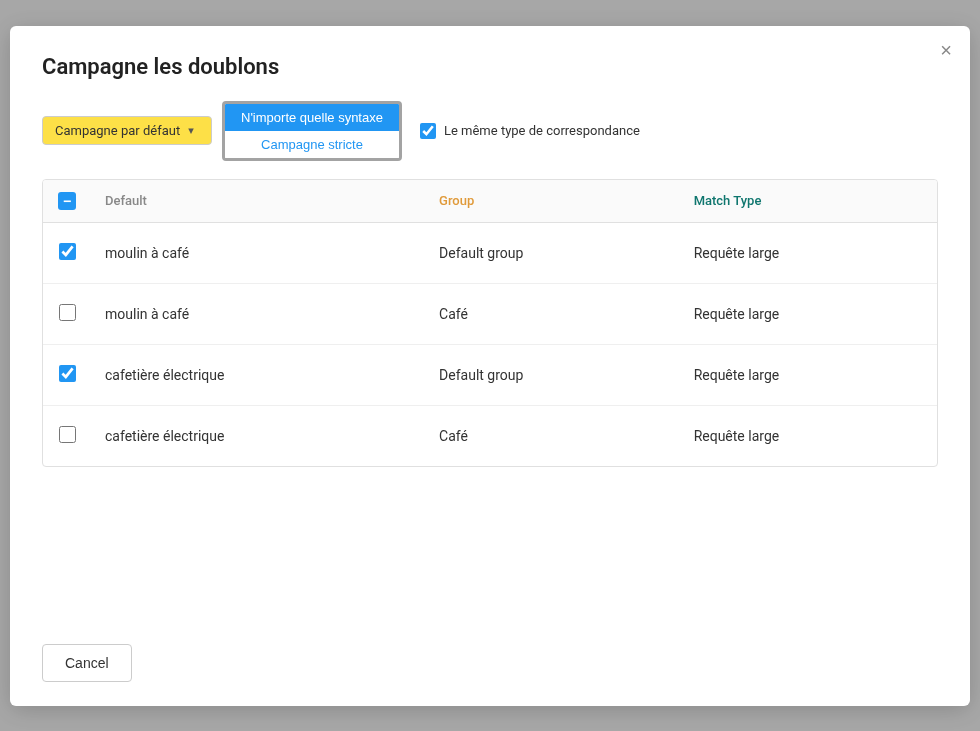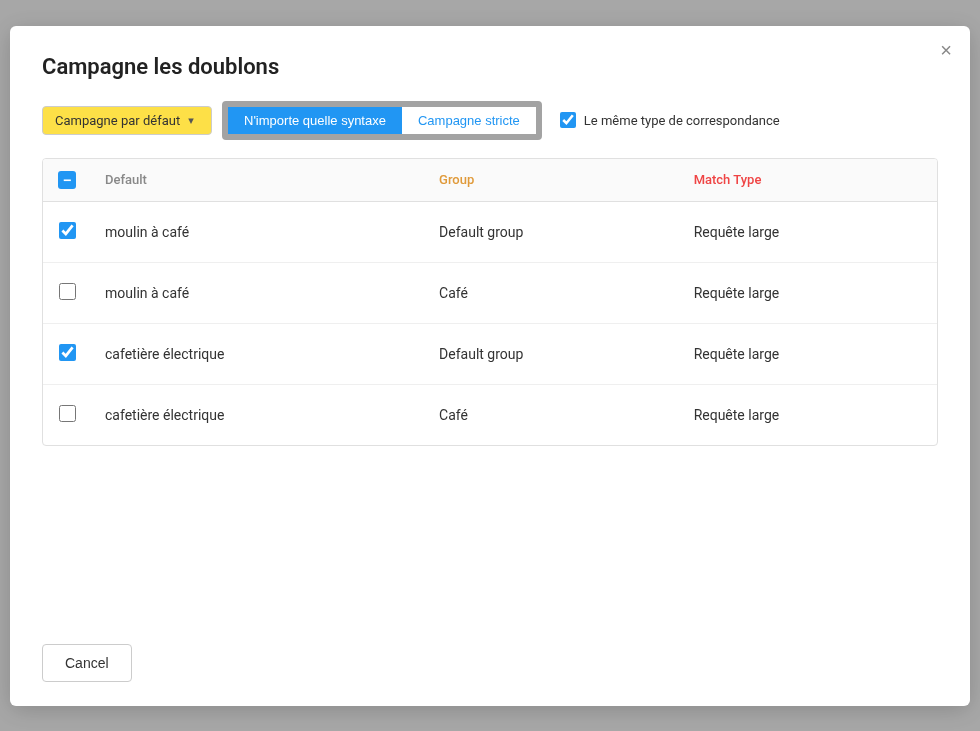--- a/index.html
+++ b/index.html
@@ -69,23 +69,24 @@
       color: #333;
       gap: 8px;
       min-width: 170px;
     }
     .campaign-select .chevron {
       font-size: 11px;
       color: #555;
     }
     .syntax-group {
       display: flex;
-      border: 6px solid #a3a3a3;
+      border: 3px solid #a3a3a3;
       border-radius: 4px;
       overflow: hidden;
+      flex-direction: column;
     }
     .syntax-btn {
       padding: 6px 16px;
       border: none;
       background: #fff;
       cursor: pointer;
       font-size: 13px;
       color: #2196F3;
     }
     .syntax-btn.active {
@@ -127,21 +128,21 @@
       font-weight: 500;
       font-size: 13px;
       color: #555;
     }
     thead th.col-check {
       width: 48px;
       text-align: center;
     }
     thead th.col-keyword { color: #888; }
     thead th.col-group { color: #e09a3a; }
-    thead th.col-match { color: #ef4444; }
+    thead th.col-match { color: #0f766e; }
     tbody tr {
       border-bottom: 1px solid #efefef;
     }
     tbody tr:last-child {
       border-bottom: none;
     }
     tbody td {
       padding: 20px 14px;
       font-size: 14px;
       color: #333;

